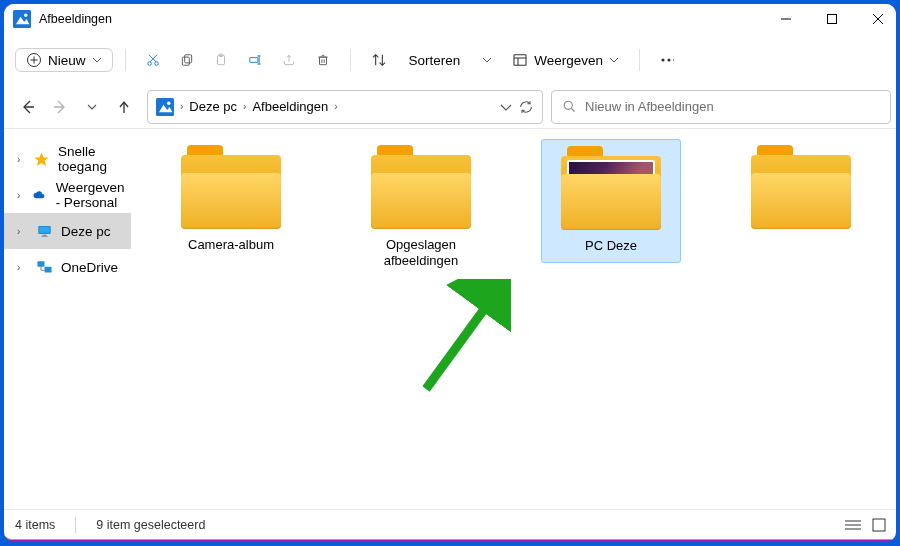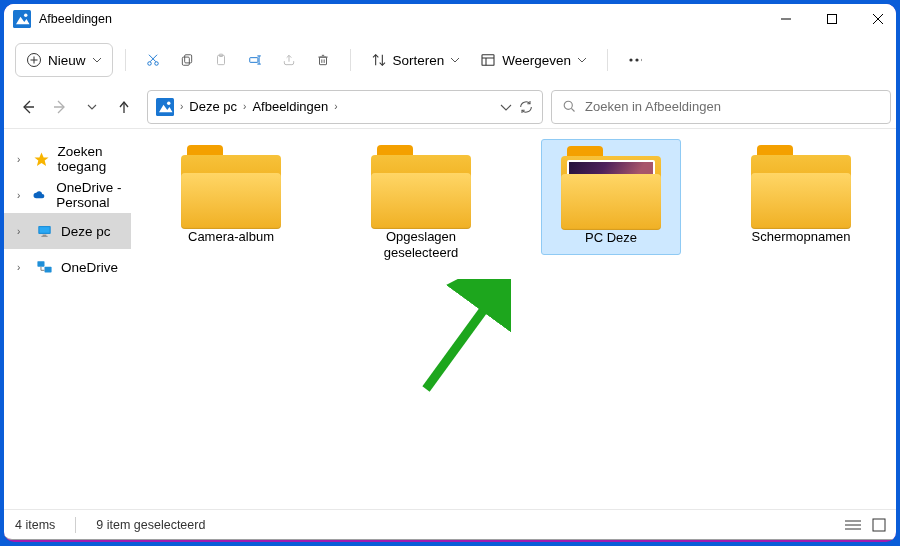--- a/index.html
+++ b/index.html
@@ -14,21 +14,21 @@
   
   .titlebar { height: 32px; display: flex; align-items: center; padding-left: 10px; background:#fff; }
   .titlebar .appicon { width:18px; height:18px; margin-right:8px; }
   .titlebar .title { font-size: 12.5px; color:#000; }
   .winbtns { margin-left:auto; display:flex; }
   .winbtn { width:46px; height:32px; display:flex; align-items:center; justify-content:center; }
   .winbtn svg { stroke:#000; }
 
   
   .toolbar { height:50px; display:flex; align-items:center; padding:0 12px; gap:4px; background:#fff; }
-  .tbtn { height:34px; display:flex; align-items:center; justify-content:center; padding:0 8px; border-radius:4px; }
+  .tbtn { height:24px; display:flex; align-items:center; justify-content:center; padding:0 8px; border-radius:4px; }
   .new-btn { border:1px solid #d0d0d0; border-radius:6px; padding:0 10px; gap:6px; font-size:13.5px; }
   .sep { width:1px; height:22px; background:#e0e0e0; margin:0 8px; }
   .iconslot { width:30px; }
 
   
   .navrow { height:44px; display:flex; align-items:center; padding:0 10px; gap:2px; border-bottom:1px solid #e8e8e8; }
   .navarrow { width:30px; height:30px; display:flex; align-items:center; justify-content:center; }
   .addr { flex:1; height:34px; border:1px solid #c8c8c8; border-radius:4px; margin:0 6px; display:flex; align-items:center; padding:0 8px; gap:6px; font-size:13px; }
   .addr .bc { display:flex; align-items:center; gap:4px; }
   .addr .caret { color:#555; font-size:10px; }
@@ -39,21 +39,21 @@
   .bodyarea { flex:1; display:flex; overflow:hidden; }
   .side { width:245px; padding-top:12px; }
   .side-item { height:36px; display:flex; align-items:center; gap:8px; padding-left:14px; font-size:13.5px; }
   .side-item.sel { background:#d8d8d8; }
   .chev { width:10px; color:#555; font-size:10px; }
   .side-icon { width:18px; height:18px; display:flex; align-items:center; justify-content:center; }
 
   .contents { flex:1; padding:10px 30px; display:flex; gap:50px; align-items:flex-start; position:relative; }
   .item { width:140px; text-align:center; font-size:13px; padding:10px 0 8px; border-radius:3px; }
   .item.sel { background:#cde8ff; border:1px solid #8fcaf4; }
-  .fname { margin-top:0; line-height:1.25; }
+  .fname { margin-top:8px; line-height:1.25; }
 
   .folder { width:100px; height:80px; margin:0 auto; position:relative; }
   .folder .tab { position:absolute; top:-4px; left:6px; width:36px; height:18px; background:#f4a000; border-radius:4px 4px 0 0; }
   .folder .back { position:absolute; top:6px; left:0; width:100px; height:70px; background:linear-gradient(#f7c23a,#e89a00); border-radius:4px; }
   .folder .front { position:absolute; top:24px; left:0; width:100px; height:56px; background:linear-gradient(#ffd666,#f0b024); border-radius:4px; box-shadow:0 -1px 1px rgba(0,0,0,.12) inset; }
   .folder .preview { position:absolute; top:10px; left:6px; width:88px; height:24px; border-radius:2px; background:linear-gradient(120deg,#24123b 0%,#4e215a 40%,#a7556a 80%); border:2px solid #fff; }
 
   .arrow { position:absolute; left:280px; top:150px; width:100px; height:120px; pointer-events:none; }
 
   
@@ -152,21 +152,21 @@
             <rect x="6" y="7" width="12" height="13" rx="1"></rect>
             <line x1="4" y1="7" x2="20" y2="7"></line>
             <line x1="10" y1="4" x2="14" y2="4"></line>
             <line x1="10" y1="11" x2="10" y2="17"></line>
             <line x1="14" y1="11" x2="14" y2="17"></line>
           </svg>
     </div>
 
     <div class="sep"></div>
 
-    <div class="tbtn" style="gap:6px;font-size:13.5px;">
+    <div class="tbtn" style="gap:22px;font-size:13.5px;">
       <svg width="16" height="16" viewBox="0 0 24 24" fill="none" stroke="#333" stroke-width="1.6">
             <line x1="7" y1="4" x2="7" y2="20"></line>
             <polyline points="3,8 7,4 11,8"></polyline>
             <line x1="17" y1="4" x2="17" y2="20"></line>
             <polyline points="13,16 17,20 21,16"></polyline>
           </svg>
       <span>Sorteren</span>
       <svg width="10" height="10">
             <polyline points="1,3 5,7 9,3" fill="none" stroke="#555" stroke-width="1"></polyline>
           </svg>
@@ -240,43 +240,43 @@
             <path d="M20 12a8 8 0 01-14 5"></path>
             <polyline points="6,21 6,17 10,17"></polyline>
           </svg>
     </div>
 
     <div class="search">
       <svg width="15" height="15" viewBox="0 0 24 24" fill="none" stroke="#888" stroke-width="1.8">
             <circle cx="10" cy="10" r="6.5"></circle>
             <line x1="20" y1="20" x2="15" y2="15"></line>
           </svg>
-      <span>Zoeken in Afbeeldingen</span>
+      <span>Nieuw in Afbeeldingen</span>
     </div>
   </div>
 
   <div class="bodyarea">
     <div class="side">
       <div class="side-item">
         <span class="chev">›</span>
         <span class="side-icon">
               <svg viewBox="0 0 24 24" width="17" height="17">
                 <polygon points="12,2 15,9 22,9 16.5,13.5 18.5,21 12,17 5.5,21 7.5,13.5 2,9 9,9" fill="#f8b400"></polygon>
               </svg>
             </span>
-        <span>Zoeken toegang</span>
+        <span>Snelle toegang</span>
       </div>
       <div class="side-item">
         <span class="chev">›</span>
         <span class="side-icon">
               <svg viewBox="0 0 24 24" width="17" height="13">
                 <path d="M6 17a5 5 0 010-10 6 6 0 0111 2 4 4 0 010 8H6z" fill="#0b64c0"></path>
               </svg>
             </span>
-        <span>OneDrive - Personal</span>
+        <span>Weergeven - Personal</span>
       </div>
       <div class="side-item sel">
         <span class="chev">›</span>
         <span class="side-icon">
               <svg viewBox="0 0 24 24" width="17" height="15">
                 <rect x="2" y="3" width="20" height="13" rx="1.5" fill="#1f8fd8"></rect>
                 <rect x="4" y="5" width="16" height="9" fill="#2aa8f4"></rect>
                 <rect x="9" y="17" width="6" height="2" fill="#888"></rect>
                 <rect x="7" y="19" width="10" height="1.5" fill="#888"></rect>
               </svg>
@@ -305,38 +305,37 @@
               <div class="front"></div>
             </div>
         <div class="fname">Camera-album</div>
       </div>
       <div class="item">
         <div class="folder">
               <div class="tab"></div>
               <div class="back"></div>
               <div class="front"></div>
             </div>
-        <div class="fname">Opgeslagen geselecteerd</div>
+        <div class="fname">Opgeslagen afbeeldingen</div>
       </div>
       <div class="item sel">
         <div class="folder">
               <div class="tab"></div>
               <div class="back"></div>
               <div class="preview"></div>
               <div class="front"></div>
             </div>
         <div class="fname">PC Deze</div>
       </div>
       <div class="item">
         <div class="folder">
               <div class="tab"></div>
               <div class="back"></div>
               <div class="front"></div>
             </div>
-        <div class="fname">Schermopnamen</div>
       </div>
 
       <svg class="arrow" viewBox="0 0 100 120">
         <defs>
               <marker id="ah" markerWidth="10" markerHeight="10" refX="2" refY="5" orient="auto">
                 <polygon points="0,0 10,5 0,10" fill="#1da61d"></polygon>
               </marker>
             </defs>
         <line x1="15" y1="110" x2="82" y2="18" stroke="#1da61d" stroke-width="9" marker-end="url(#ah)"></line>
       </svg>

